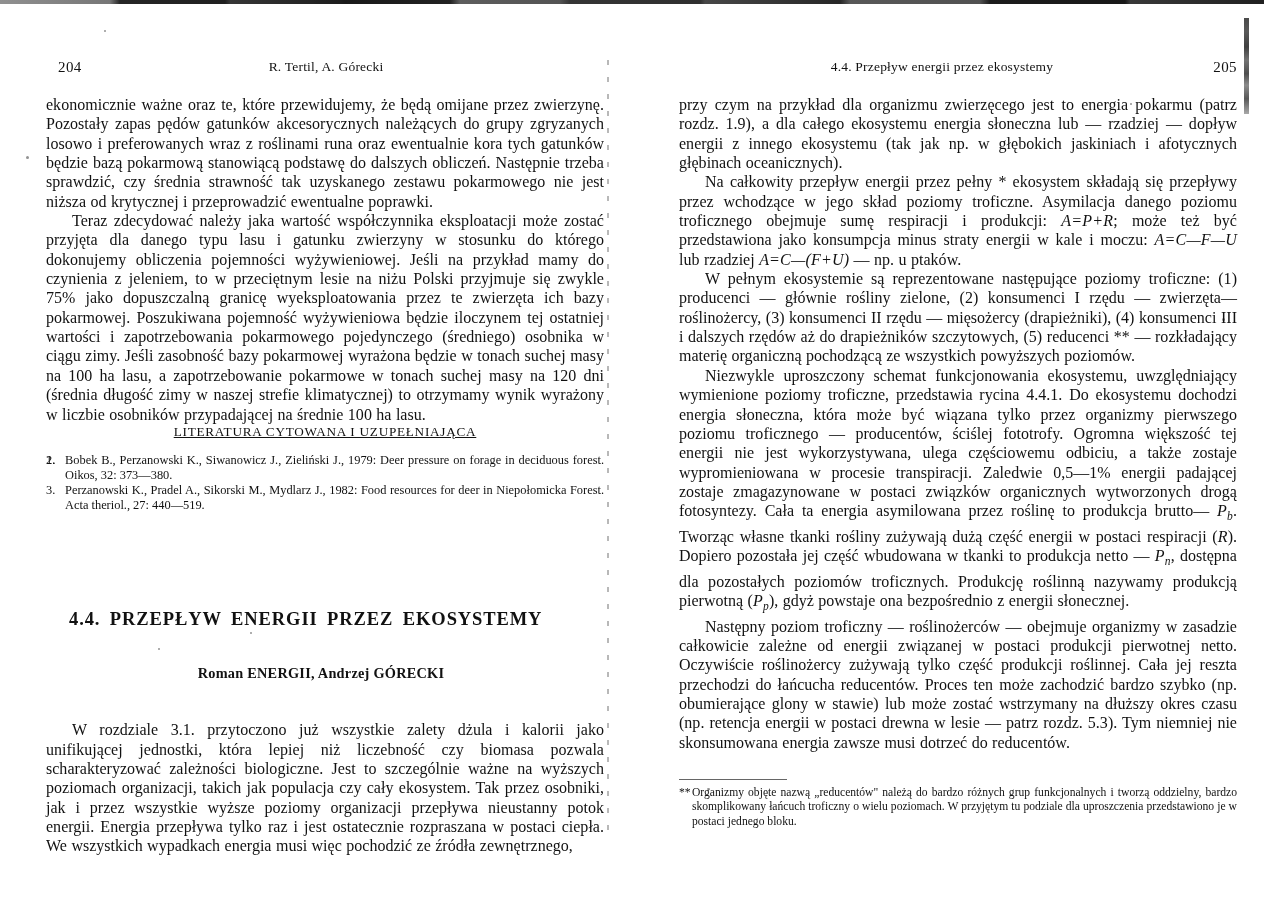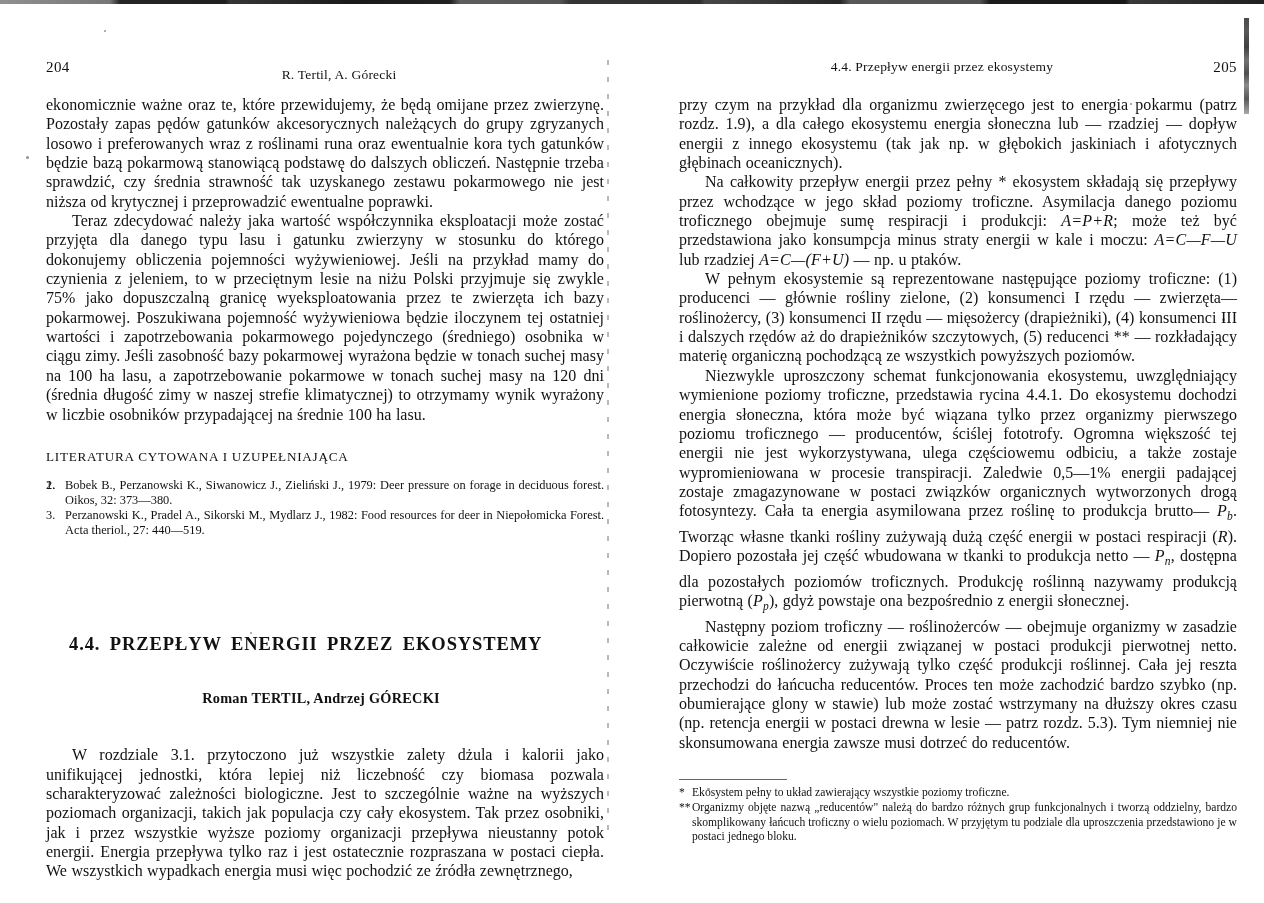--- a/index.html
+++ b/index.html
@@ -75,53 +75,53 @@
     font-size: 13.5px;
     line-height: 30px;
   }
   .runhead .folio {
     position: absolute;
     top: 0;
     font-size: 15px;
     font-weight: 400;
     letter-spacing: .4px;
   }
-  .runhead .folio-left  { left: 0; text-align: center; }
+  .runhead .folio-left  { left: 12px; text-align: center; }
   .runhead .folio-right { right: 0; text-align: right; }
   .runhead .rh-title {
     position: absolute;
     width: 100%;
     text-align: center;
     letter-spacing: .2px;
   }
-  .runhead.rh-left .rh-title { left: 14px; margin-top: 8px; }
+  .runhead.rh-left .rh-title { left: 1px; }
   .runhead.rh-right .rh-title { left: -16px; }
 
   
   .body-block {
     font-size: 16px;
     line-height: 19.35px;
     text-align: justify;
     text-justify: inter-word;
     letter-spacing: .02px;
     word-spacing: .4px;
   }
   .body-block p {
     margin: 0;
     text-indent: 26px;
   }
   .body-block p.noindent { text-indent: 0; }
 
   
   .biblio-title {
-    margin-top: 25px;
-    text-align: left;
+    text-align: center;
     font-size: 13.2px;
     letter-spacing: .75px;
     font-weight: 400;
+    text-decoration: underline;
   }
   .biblio-list {
     margin: 13px 0 0 0;
     padding: 0;
     list-style: none;
     font-size: 12.4px;
     line-height: 15.1px;
   }
   .biblio-list li {
     position: relative;
@@ -223,21 +223,21 @@
         <span>Bobek B., Perzanowski K., Siwanowicz J., Zieliński J., 1979: Deer pressure on forage in deciduous forest. Oikos, 32: 373—380.</span>
       </li>
       <li>
         <span class="num">3.</span>
         <span>Perzanowski K., Pradel A., Sikorski M., Mydlarz J., 1982: Food resources for deer in Niepołomicka Forest. Acta theriol., 27: 440—519.</span>
       </li>
     </ul>
 
     <div class="section-head">4.4.  PRZEPŁYW  ENERGII  PRZEZ  EKOSYSTEMY</div>
 
-    <div class="authors">Roman TERTIL, Andrzej GÓRECKI</div>
+    <div class="authors">Roman ENERGII, Andrzej GÓRECKI</div>
 
     <div class="lead-gap"></div>
 
     <div class="body-block">
       <p>W rozdziale 3.1. przytoczono już wszystkie zalety dżula i kalorii jako unifikującej jednostki, która lepiej niż liczebność czy biomasa pozwala scharakteryzować zależności biologiczne. Jest to szczególnie ważne na wyższych poziomach organizacji, takich jak populacja czy cały ekosystem. Tak przez osobniki, jak i przez wszystkie wyższe poziomy organizacji przepływa nieustanny potok energii. Energia przepływa tylko raz i jest ostatecznie rozpraszana w postaci ciepła. We wszystkich wypadkach energia musi więc pochodzić ze źródła zewnętrznego,</p>
     </div>
   </div>
 
   <div class="column col-right" style="top:52px;">
 
@@ -255,18 +255,17 @@
       <p>W pełnym ekosystemie są reprezentowane następujące poziomy troficzne: (1) producenci — głównie rośliny zielone, (2) konsumenci I rzędu — zwierzęta—roślinożercy, (3) konsumenci II rzędu — mięsożercy (drapieżniki), (4) konsumenci III i dalszych rzędów aż do drapieżników szczytowych, (5) reducenci ** — rozkładający materię organiczną pochodzącą ze wszystkich powyższych poziomów.</p>
 
       <p><span>Niezwykle uproszczony schemat funkcjonowania ekosystemu, uwzględniający wymienione poziomy troficzne, przedstawia rycina 4.4.1. Do ekosystemu dochodzi energia słoneczna, która może być wiązana tylko przez organizmy pierwszego poziomu troficznego — producentów, ściślej fototrofy. Ogromna większość tej energii nie jest wykorzystywana, ulega częściowemu odbiciu, a także zostaje wypromieniowana w procesie transpiracji. Zaledwie 0,5—1% energii padającej zostaje zmagazynowane w postaci związków organicznych wytworzonych drogą fotosyntezy. Cała ta energia asymilowana przez roślinę to produkcja brutto</span><span>— </span><span class="mth"><span>P</span><sub>b</sub></span><span>. Tworząc własne tkanki rośliny zużywają dużą część energii w postaci respiracji (</span><span class="mth">R</span><span>). Dopiero pozostała jej część wbudowana w tkanki to produkcja netto — </span><span class="mth"><span>P</span><sub>n</sub></span><span>, dostępna dla pozostałych poziomów troficznych. Produkcję roślinną nazywamy produkcją pierwotną (</span><span class="mth"><span>P</span><sub>p</sub></span><span>), gdyż powstaje ona bezpośrednio z energii słonecznej.</span></p>
 
       <p>Następny poziom troficzny — roślinożerców — obejmuje organizmy w zasadzie całkowicie zależne od energii związanej w postaci produkcji pierwotnej netto. Oczywiście roślinożercy zużywają tylko część produkcji roślinnej. Cała jej reszta przechodzi do łańcucha reducentów. Proces ten może zachodzić bardzo szybko (np. obumierające glony w stawie) lub może zostać wstrzymany na dłuższy okres czasu (np. retencja energii w postaci drewna w lesie — patrz rozdz. 5.3). Tym niemniej nie skonsumowana energia zawsze musi dotrzeć do reducentów.</p>
     </div>
 
     <div class="footnote-rule"></div>
 
     <div class="footnotes">
-      <p><span class="fmark">*</span><span>Ekosystem pełny to układ zawierający wszystkie poziomy troficzne.</span></p>
       <p><span class="fmark">**</span><span>Organizmy objęte nazwą „reducentów" należą do bardzo różnych grup funkcjonalnych i tworzą oddzielny, bardzo skomplikowany łańcuch troficzny o wielu poziomach. W przyjętym tu podziale dla uproszczenia przedstawiono je w postaci jednego bloku.</span></p>
     </div>
   </div>
 
 </div>
 
 </body></html>

